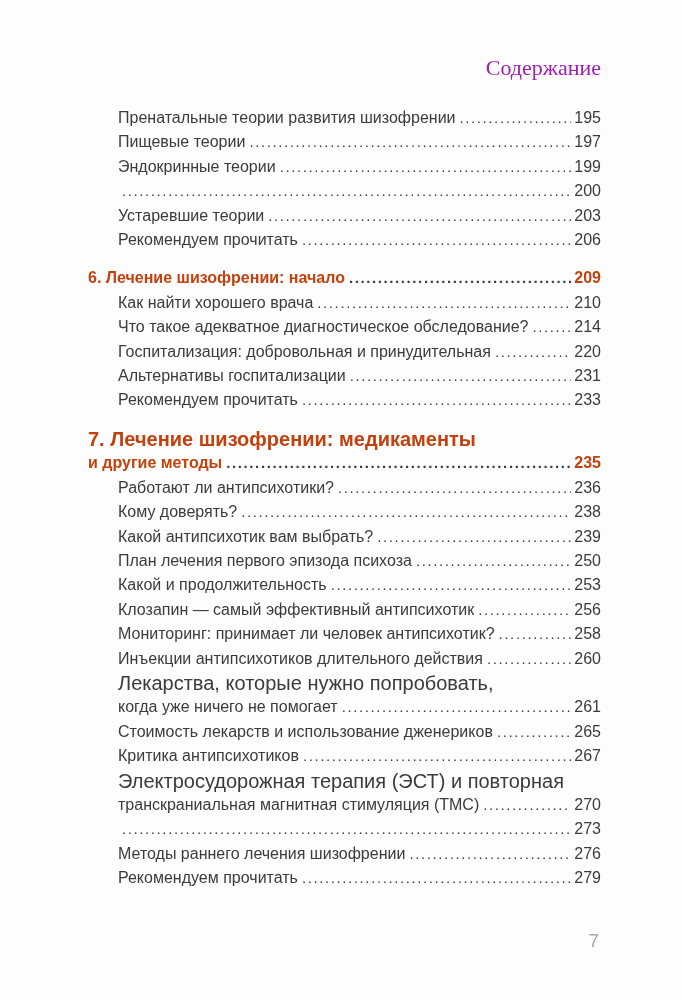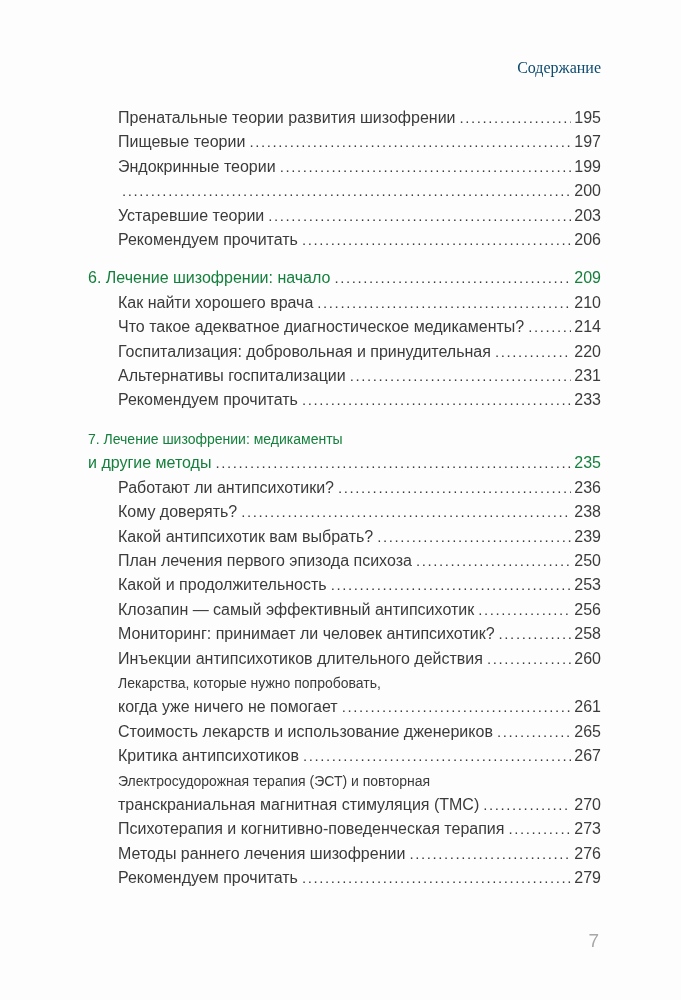--- a/index.html
+++ b/index.html
@@ -12,42 +12,42 @@
     margin: 0 auto;
     background: #fdfdfd;
     font-family: "Liberation Sans", sans-serif;
     color: #3b3b3b;
     padding: 56px 80px 0 88px;
     overflow: hidden;
   }
 
   .running-header {
     font-family: "Liberation Serif", serif;
-    font-size: 16px;
+    font-size: 22px;
     line-height: 24px;
     text-align: right;
-    color: #0c4a6e;
+    color: #a21caf;
     margin-bottom: 26px;
   }
 
   .section { margin-top: 14px; }
   .section.first { margin-top: 0; }
 
   .row {
     display: flex;
     align-items: baseline;
     font-size: 16px;
     line-height: 24.4px;
   }
   .line {
-    font-size: 14px;
+    font-size: 20px;
     line-height: 24.4px;
   }
   .sub { padding-left: 30px; align-items: center; }
-  .bold { font-weight: 400; color: #15803d; }
+  .bold { font-weight: 700; color: #c2410c; }
 
   .label { white-space: nowrap; }
 
   .leader {
     flex: 1 1 auto;
     overflow: hidden;
     white-space: nowrap;
     margin: 0 3px 0 4px;
     min-width: 8px;
     color: #3c3c3c;
@@ -112,21 +112,21 @@
       <span class="label">6. Лечение шизофрении: начало</span>
       <span class="leader"></span>
       <span class="pagenum">209</span>
     </div>
     <div class="row sub">
       <span class="label">Как найти хорошего врача</span>
       <span class="leader"></span>
       <span class="pagenum">210</span>
     </div>
     <div class="row sub">
-      <span class="label">Что такое адекватное диагностическое медикаменты?</span>
+      <span class="label">Что такое адекватное диагностическое обследование?</span>
       <span class="leader"></span>
       <span class="pagenum">214</span>
     </div>
     <div class="row sub">
       <span class="label">Госпитализация: добровольная и принудительная</span>
       <span class="leader"></span>
       <span class="pagenum">220</span>
     </div>
     <div class="row sub">
       <span class="label">Альтернативы госпитализации</span>
@@ -214,21 +214,20 @@
     <div>
       <div class="line sub">Электросудорожная терапия (ЭСТ) и повторная</div>
       <div class="row sub">
         <span class="label">транскраниальная магнитная стимуляция (ТМС)</span>
         <span class="leader"></span>
         <span class="pagenum">270</span>
       </div>
     </div>
 
     <div class="row sub">
-      <span class="label">Психотерапия и когнитивно-поведенческая терапия</span>
       <span class="leader"></span>
       <span class="pagenum">273</span>
     </div>
     <div class="row sub">
       <span class="label">Методы раннего лечения шизофрении</span>
       <span class="leader"></span>
       <span class="pagenum">276</span>
     </div>
     <div class="row sub">
       <span class="label">Рекомендуем прочитать</span>

